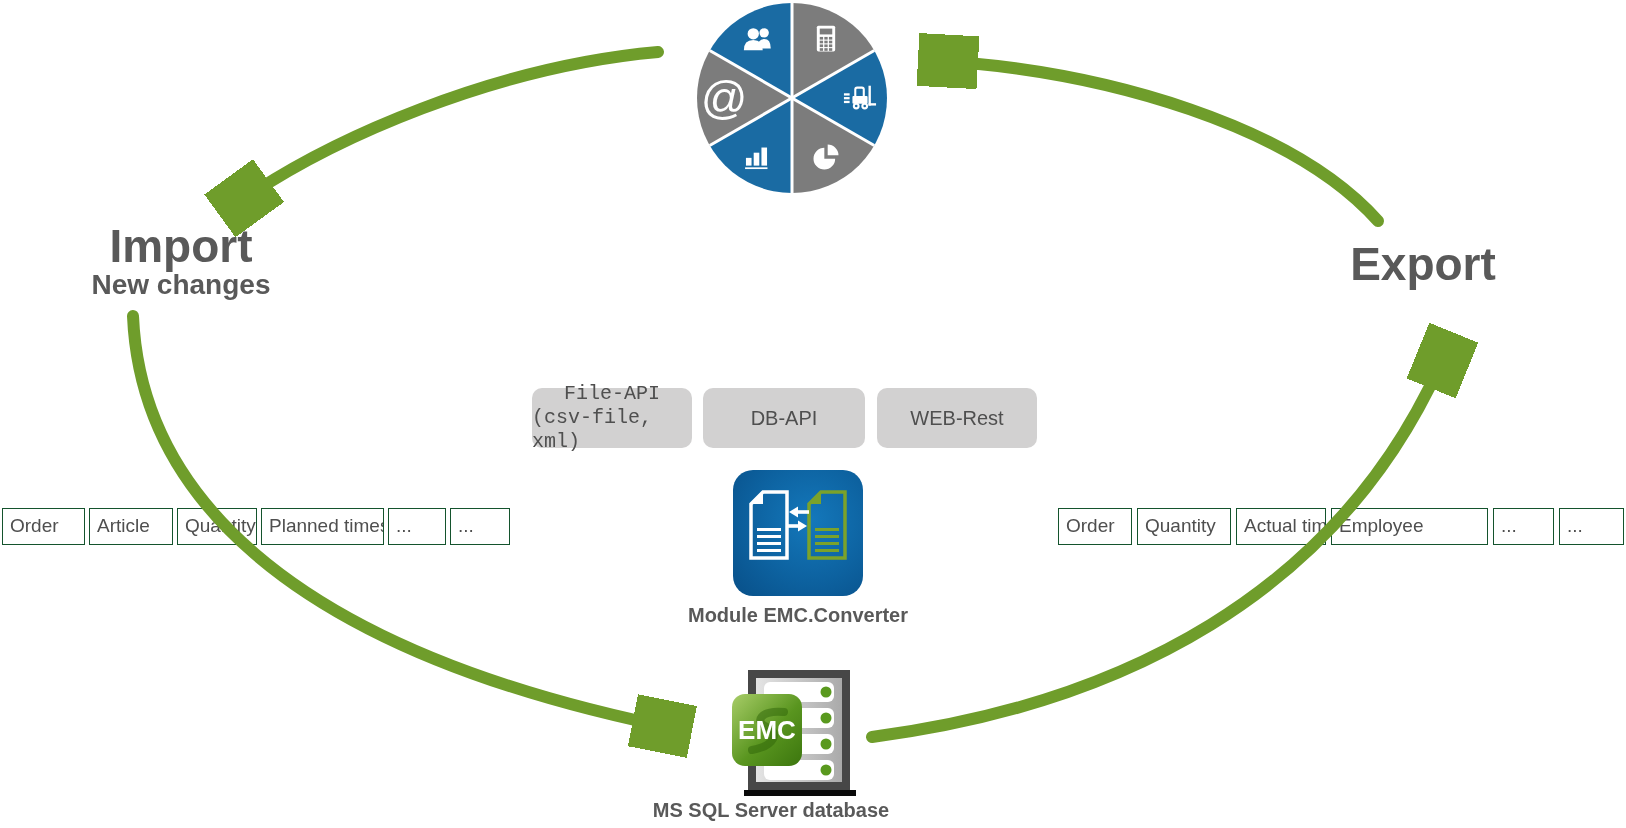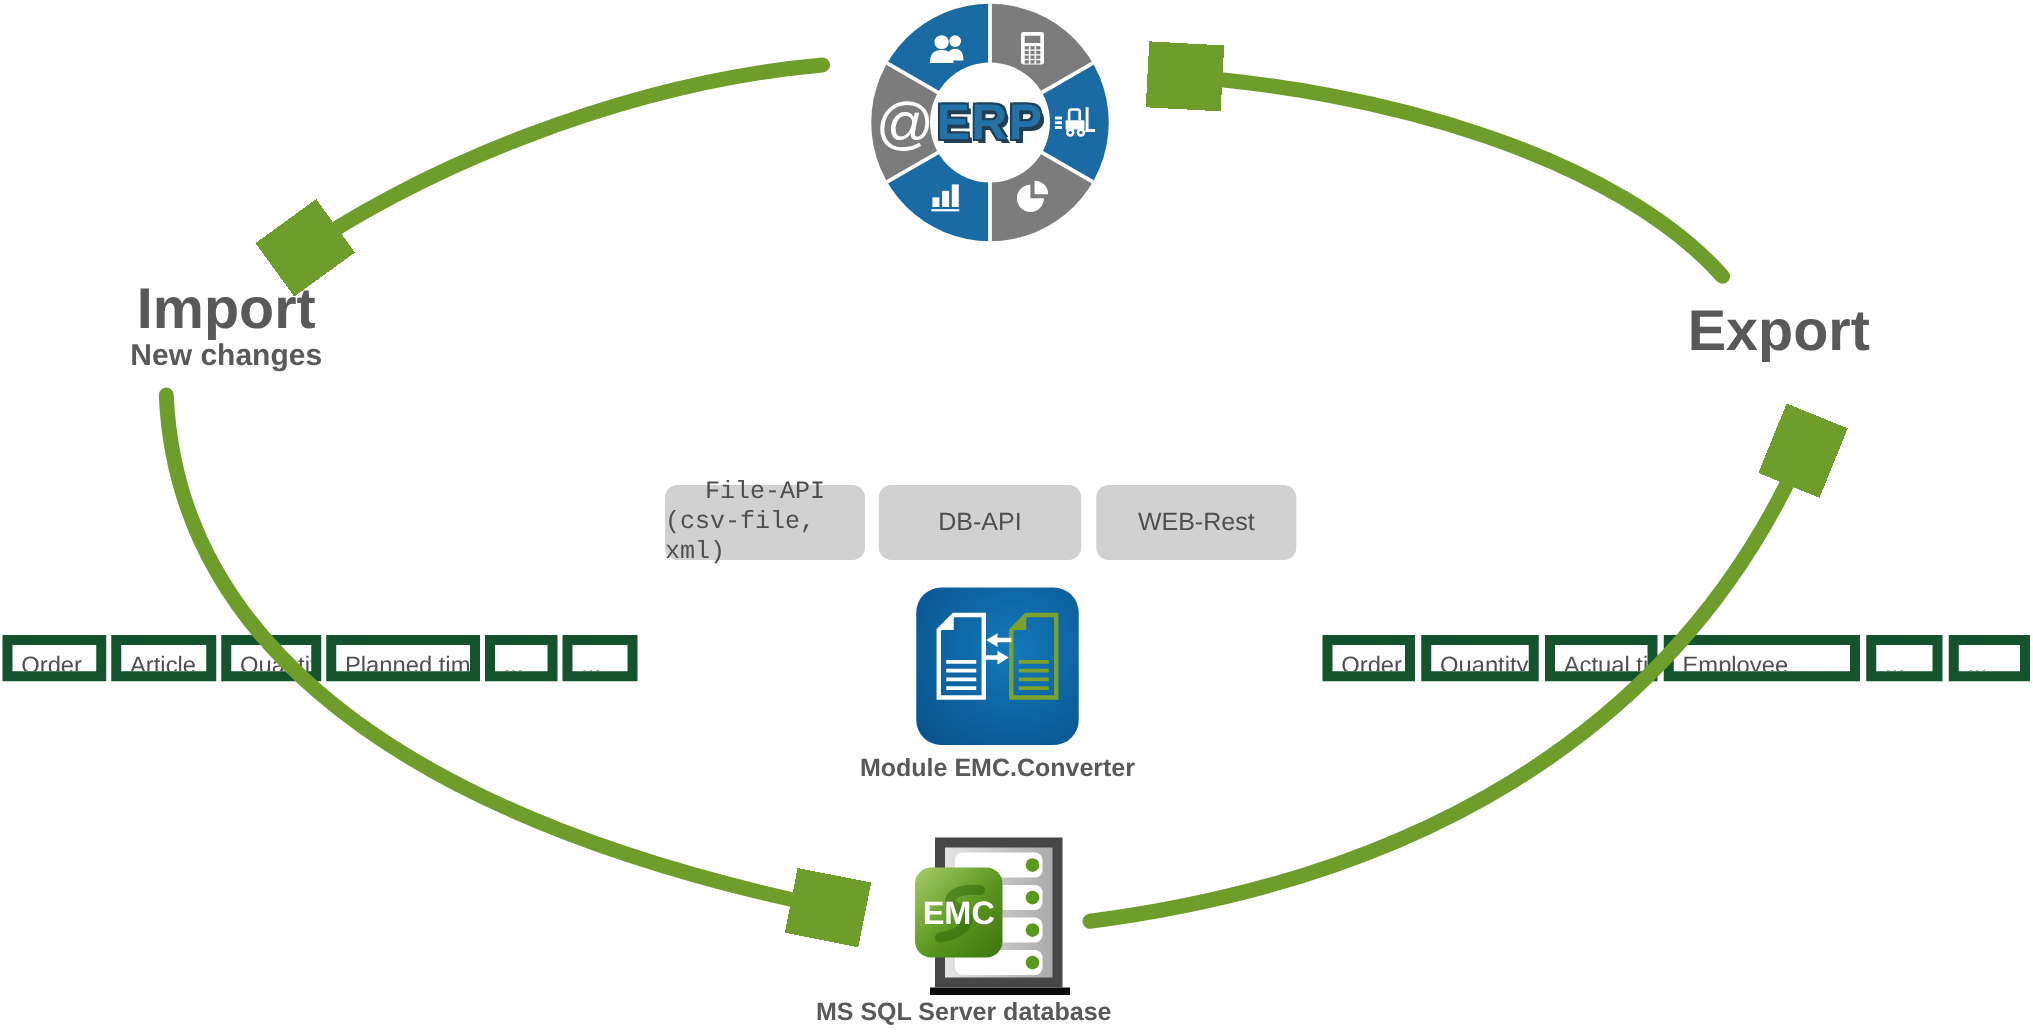--- a/index.html
+++ b/index.html
@@ -25,21 +25,21 @@
   .erp-text { font-size:40px; font-weight:bold; color:#2373a9; letter-spacing:1px;
     text-shadow:-1.5px -1.5px 0 #223f58, 1.5px -1.5px 0 #223f58,
       -1.5px 1.5px 0 #223f58, 1.5px 1.5px 0 #223f58, 3px 3px 0 #223f58; }
   .wheel-icon { position:absolute; transform:translate(-50%,-50%); line-height:0; }
   .at-glyph { font-size:46px; color:#fff; line-height:46px; font-weight:normal; }
 
   
   .import-title { position:absolute; left:81px; top:222px; width:200px; text-align:center;
     font-size:46px; line-height:48px; font-weight:bold; color:#595959; }
   .import-sub { position:absolute; left:81px; top:272px; width:200px; text-align:center;
-    font-size:24px; line-height:26px; font-weight:bold; color:#595959; }
+    font-size:28px; line-height:26px; font-weight:bold; color:#595959; }
   .export-title { position:absolute; left:1323px; top:240px; width:200px; text-align:center;
     font-size:46px; line-height:48px; font-weight:bold; color:#595959; }
 
   
   .api-box { position:absolute; top:388px; height:60px; background:#d2d1d1; border-radius:10px;
     color:#4f4f4f; display:flex; flex-direction:column; justify-content:center; align-items:center;
     font-size:20px; line-height:24px; z-index:1; }
 
   
   .converter-tile { position:absolute; left:733px; top:470px; width:130px; height:126px;
@@ -50,21 +50,21 @@
     font-size:20px; line-height:28px; z-index:1; }
   .module-caption { left:598px; top:601px; width:400px; }
   .db-caption { left:571px; top:796px; width:400px; }
 
   .server-wrap { position:absolute; left:700px; top:664px; z-index:1; line-height:0; }
 
   
   .dtable { position:absolute; top:508px; display:flex; column-gap:4px; z-index:1; }
   .import-table { left:2px; }
   .export-table { left:1058px; column-gap:5px; }
-  .tcell { height:37px; border:8px solid #14532d; background:#fff; box-sizing:border-box;
+  .tcell { height:37px; border:1px solid #14532d; background:#fff; box-sizing:border-box;
     font-size:19px; color:#4f4f4f; padding:6px 0 0 7px; white-space:nowrap; overflow:hidden; }
 </style>
 </head>
 <body>
 
 <div class="canvas">
 
   <svg class="arrows" width="1626" height="828" viewBox="0 0 1626 828">
     <defs>
       <marker id="ah" viewBox="0 0 12 10" refX="10" refY="5" markerWidth="5" markerHeight="4.4" orient="auto" markerUnits="strokeWidth">
@@ -141,23 +141,20 @@
       <svg viewBox="0 0 36 36" width="34" height="34">
         <g fill="#fff">
           <circle cx="24.5" cy="11.5" r="5"></circle>
           <path d="M17.5 28 q0 -10 7 -10 q7 0 7 10 z"></path>
           <circle cx="13" cy="12.5" r="6"></circle>
           <path d="M3 30 q0 -11 10 -11 q10 0 10 11 z"></path>
         </g>
       </svg>
     </span>
 
-    <div class="erp-center">
-      <span class="erp-text">ERP</span>
-    </div>
   </div>
 
   <div class="import-title">Import</div>
   <div class="import-sub">New changes</div>
   <div class="export-title">Export</div>
 
   <div class="api-box" style="left:532px; width:160px;font-family:Liberation Mono, monospace;">
     <div>File-API</div>
     <div>(csv-file, xml)</div>
   </div>

